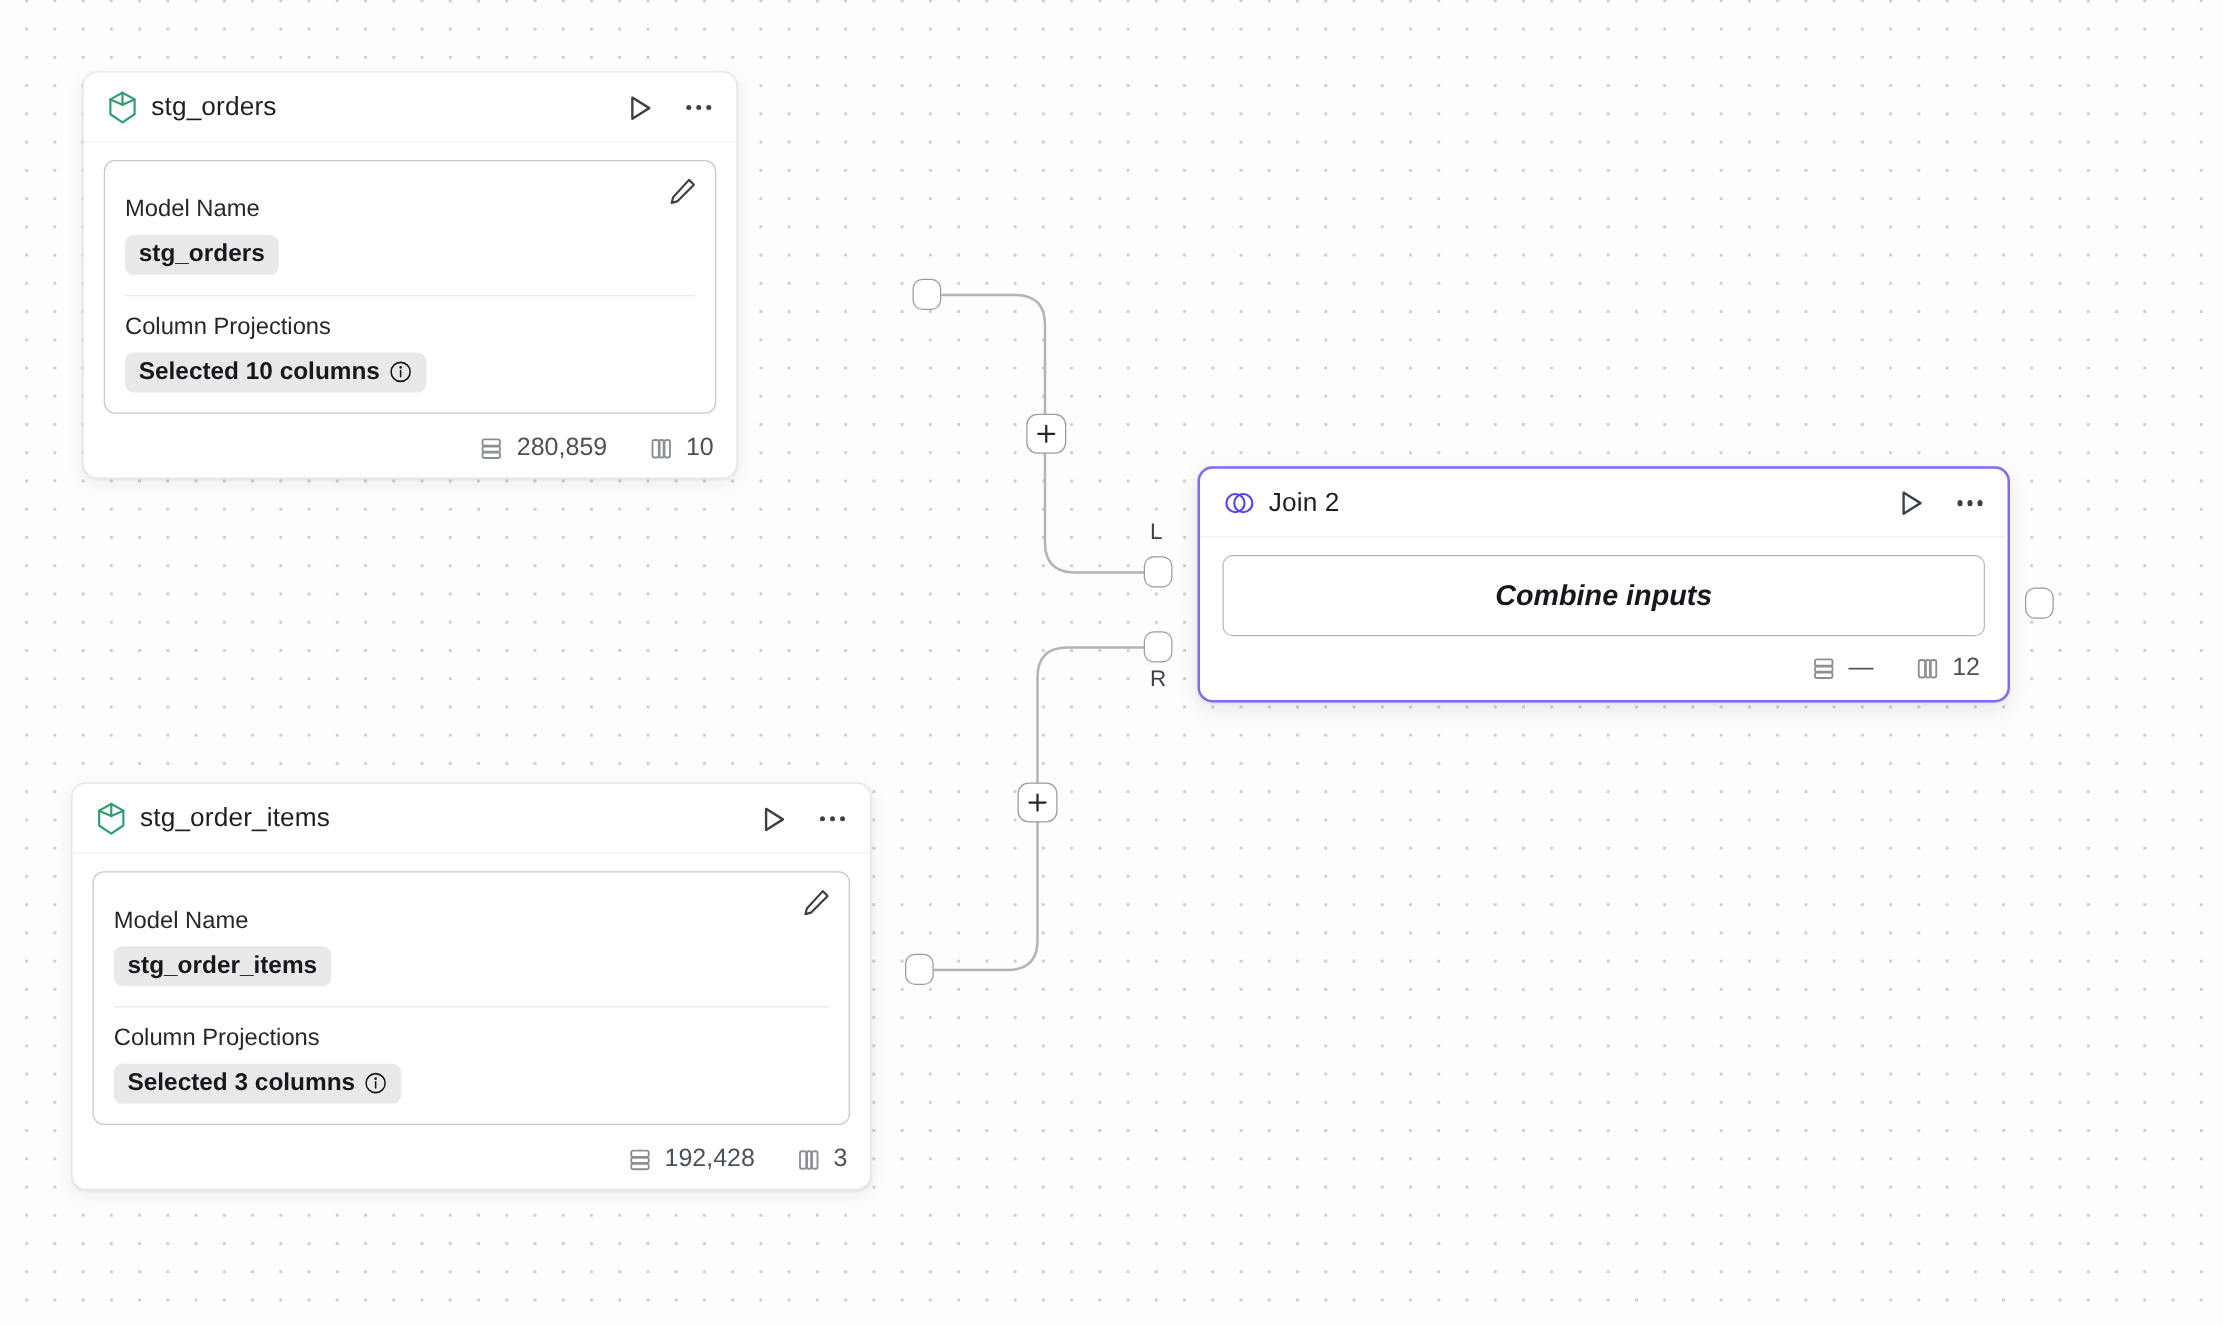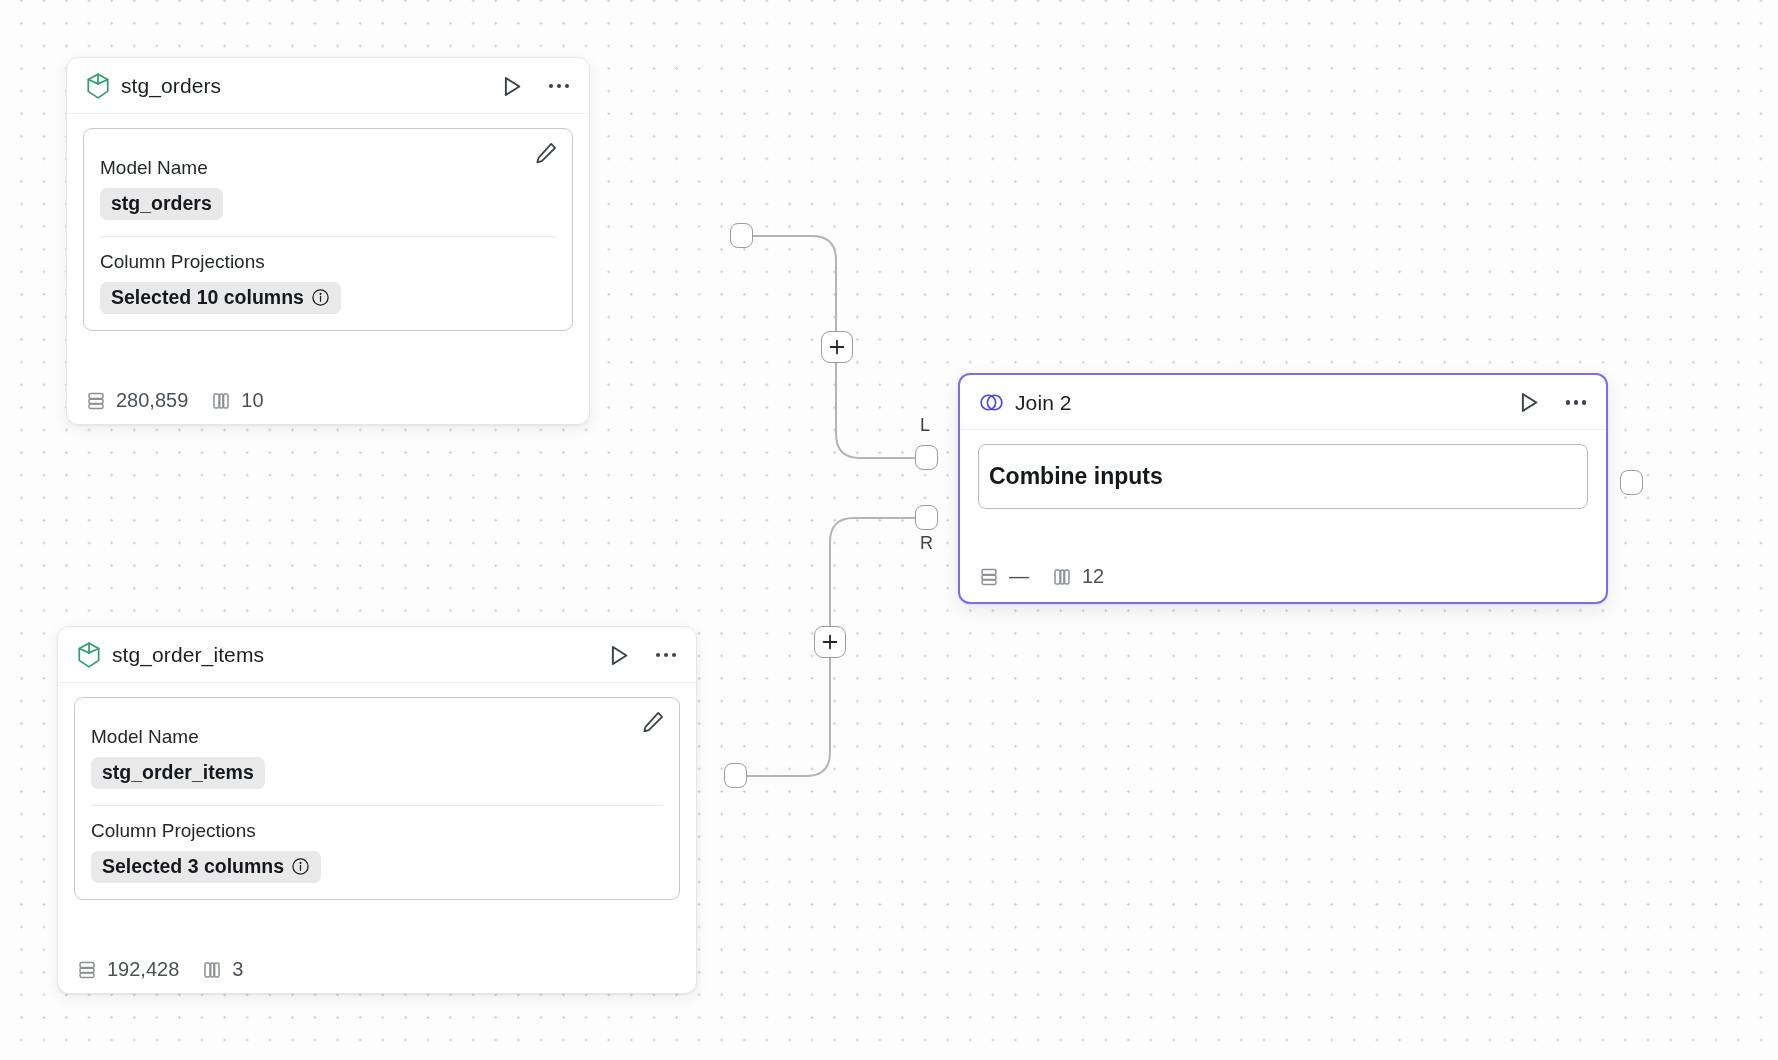--- a/index.html
+++ b/index.html
@@ -118,26 +118,25 @@
   .pencil {
     position: absolute;
     right: 13px;
     top: 11px;
     cursor: pointer;
   }
 
   .node-footer {
     display: flex;
     align-items: center;
-    justify-content: flex-start;
-    gap: 10px;
+    justify-content: flex-end;
+    gap: 20px;
     padding: 6px 18px 12px 18px;
     font-size: 20px;
     color: #4b5158;
-    margin-top: 42px;
   }
   .stat {
     display: inline-flex;
     align-items: center;
     gap: 9px;
   }
   .stat .val { font-size: 20px; color: #4b5158; }
   .stat + .stat { margin-left: 12px; }
 
   
@@ -169,25 +168,27 @@
     justify-content: center;
     cursor: pointer;
   }
   .plus-btn svg { display: block; }
 
   
   .combine-box {
     border: 1px solid #b9b9bd;
     border-radius: 8px;
     padding: 18px 10px;
+    text-align: center;
     font-size: 23px;
     font-weight: bold;
     color: #15181c;
     background: #fff;
     cursor: pointer;
+    font-style: italic;
   }
 </style>
 </head>
 <body>
 
 <div id="canvas">
 
   <svg id="edges" viewBox="0 0 1778 1060" width="1778" height="1060">
 
     <path d="M 753 236 L 812 236 Q 836 236 836 260 L 836 434 Q 836 458 860 458 L 917 458" fill="none" stroke="#b4b4b8" stroke-width="2"></path>

